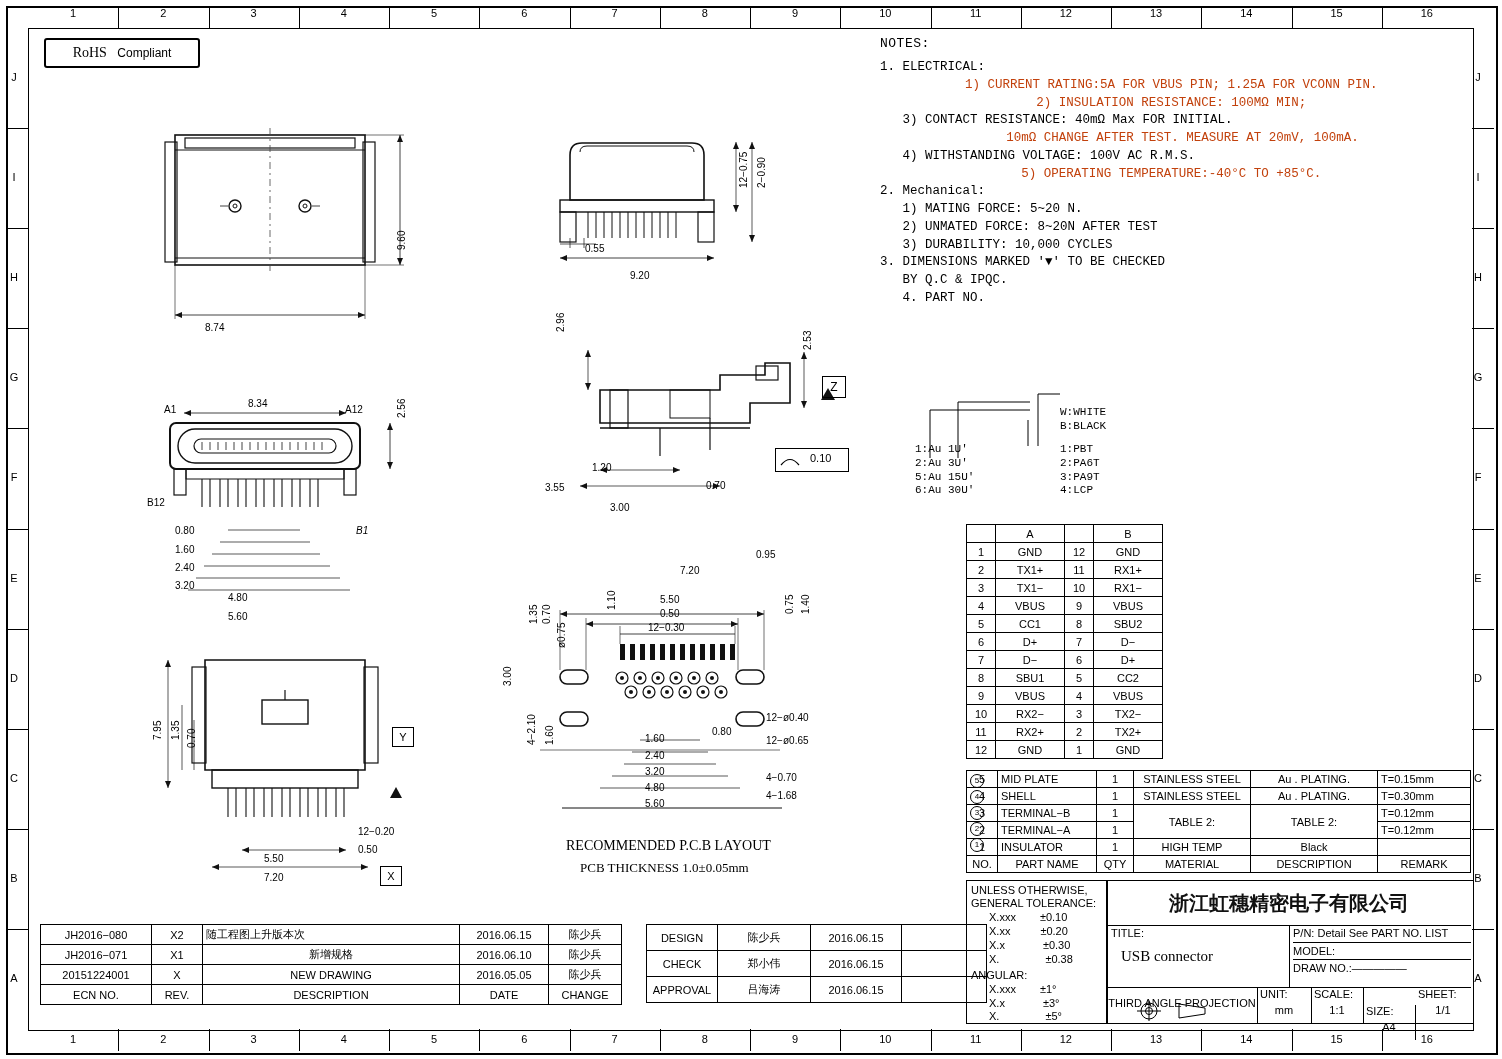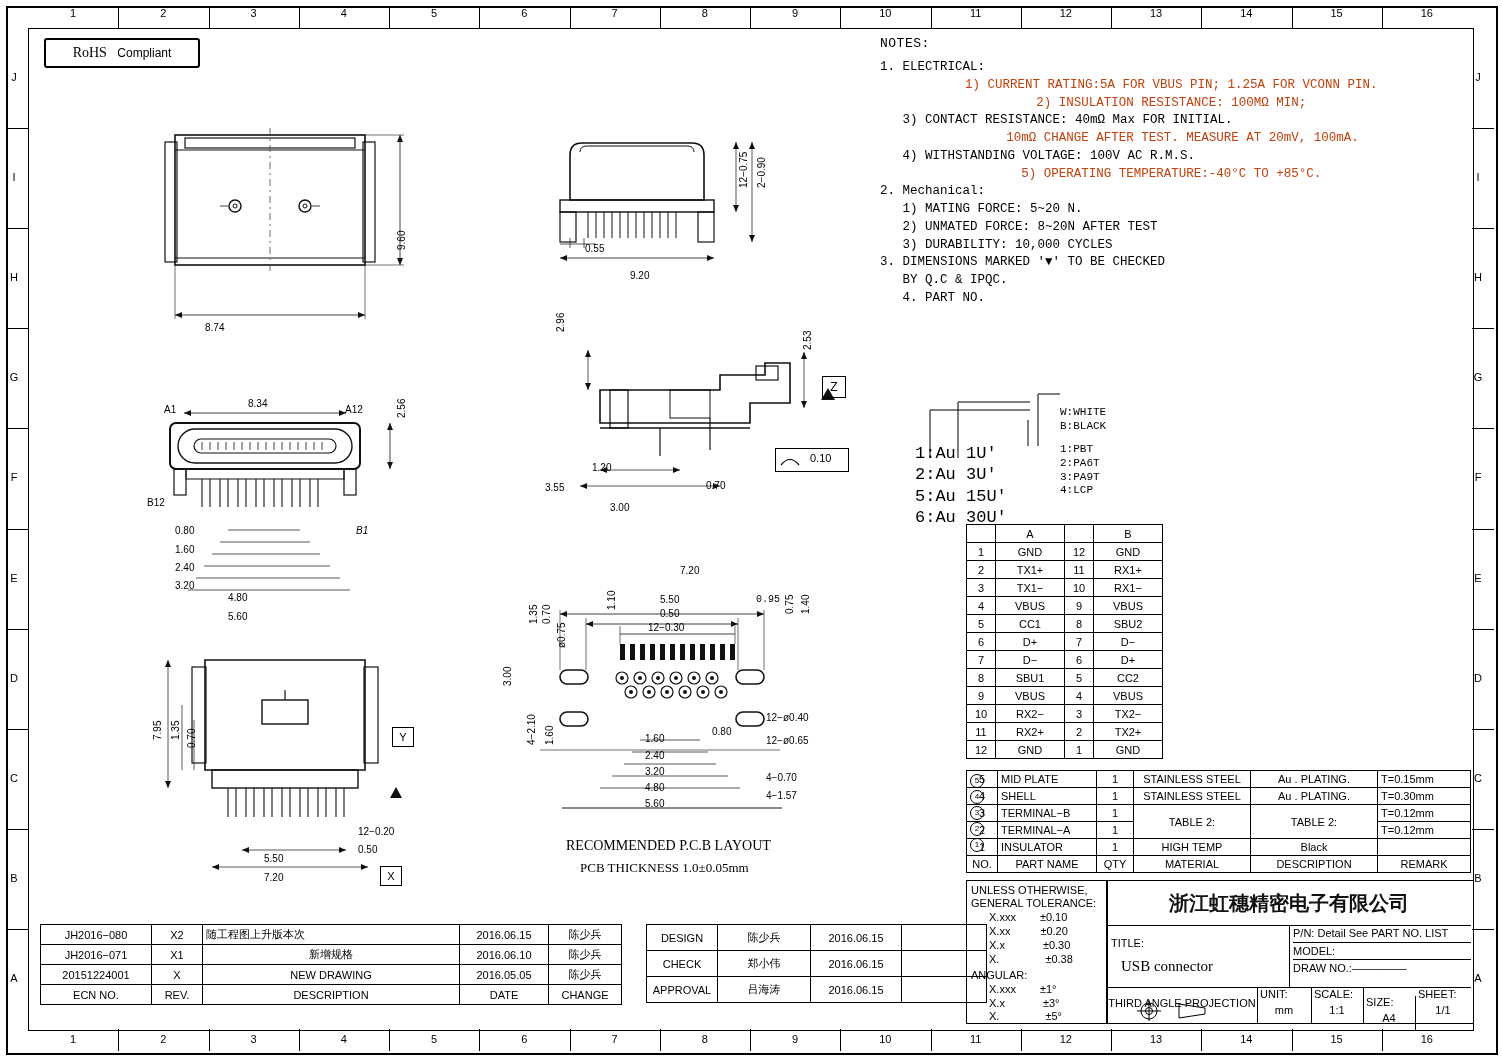--- a/index.html
+++ b/index.html
@@ -174,21 +174,21 @@
       <div class="note">   4. PART NO.</div>
     </div>
   </div>
 
   <svg class="abs" style="left:910px;top:380px;" width="260" height="80">
     <path d="M20 78 L20 30 L120 30" stroke="#000" fill="none" stroke-width="1"></path>
     <path d="M48 78 L48 22 L120 22" stroke="#000" fill="none" stroke-width="1"></path>
     <path d="M128 66 L128 14 L150 14" stroke="#000" fill="none" stroke-width="1"></path>
     <path d="M118 66 L118 40" stroke="#000" fill="none" stroke-width="1"></path>
   </svg>
-  <div class="abs t mono" style="left:915px;top:443px;font-size:17px;line-height:1.25;">
+  <div class="abs t mono" style="left:915px;top:443px;font-size:11px;line-height:1.25;">
     <div>1:Au 1U'</div>
     <div>2:Au 3U'</div>
     <div>5:Au 15U'</div>
     <div>6:Au 30U'</div>
   </div>
   <div class="abs t mono" style="left:1060px;top:443px;font-size:11px;line-height:1.25;">
     <div>1:PBT</div>
     <div>2:PA6T</div>
     <div>3:PA9T</div>
     <div>4:LCP</div>
@@ -357,21 +357,21 @@
     </div>
   </div>
 
   <div class="abs bd" style="left:1106px;top:880px;width:366px;height:142px;">
 
     <div class="abs" style="left:0;top:0;width:364px;height:44px;border-bottom:1px solid #000;display:flex;align-items:center;justify-content:center;">
       <span class="company">浙江虹穗精密电子有限公司</span>
     </div>
 
     <div class="abs" style="left:0;top:44px;width:182px;height:62px;border-right:1px solid #000;">
-      <div class="t" style="margin:12px 0 0 4px;">TITLE:</div>
+      <div class="t" style="margin:2px 0 0 4px;">TITLE:</div>
       <div style="font-size:15px;font-family:'Liberation Serif',serif;margin:8px 0 0 14px;">USB connector</div>
     </div>
     <div class="abs" style="left:182px;top:44px;width:182px;height:62px;">
       <div class="t" style="margin:2px 0 0 4px;border-bottom:1px solid #000;padding-bottom:2px;">P/N: Detail See PART NO. LIST</div>
       <div class="t" style="margin:2px 0 0 4px;border-bottom:1px solid #000;padding-bottom:2px;">MODEL:</div>
       <div class="t" style="margin:2px 0 0 4px;">DRAW NO.:—————</div>
     </div>
 
     <div class="abs" style="left:0;top:106px;width:364px;height:35px;border-top:1px solid #000;">
       <div class="abs" style="left:0;top:0;width:150px;height:35px;border-right:1px solid #000;">
@@ -385,21 +385,21 @@
         </svg>
       </div>
       <div class="abs" style="left:150px;top:0;width:54px;height:35px;border-right:1px solid #000;">
         <div class="t" style="margin-left:3px;">UNIT:</div>
         <div class="t ctr" style="margin-top:3px;">mm</div>
       </div>
       <div class="abs" style="left:204px;top:0;width:52px;height:35px;border-right:1px solid #000;">
         <div class="t" style="margin-left:3px;">SCALE:</div>
         <div class="t ctr" style="margin-top:3px;">1:1</div>
       </div>
-      <div class="abs" style="left:256px;top:8px;width:52px;height:35px;border-right:1px solid #000;">
+      <div class="abs" style="left:256px;top:17px;width:52px;height:35px;border-right:1px solid #000;">
         <div class="t" style="margin-left:3px;">SIZE:</div>
         <div class="t ctr" style="margin-top:3px;">A4</div>
       </div>
       <div class="abs" style="left:308px;top:0;width:56px;height:35px;">
         <div class="t" style="margin-left:3px;">SHEET:</div>
         <div class="t ctr" style="margin-top:3px;">1/1</div>
       </div>
     </div>
   </div>
 
@@ -766,35 +766,35 @@
       <line x1="112" y1="176" x2="228" y2="176"></line>
       <line x1="100" y1="188" x2="240" y2="188"></line>
     </g>
 
     <line x1="62" y1="208" x2="282" y2="208" stroke="#111" stroke-width="1"></line>
   </svg>
   <div class="lbl" style="left:680px;top:565px;">7.20</div>
   <div class="lbl" style="left:660px;top:594px;">5.50</div>
   <div class="lbl" style="left:660px;top:608px;">0.50</div>
   <div class="lbl" style="left:648px;top:622px;">12−0.30</div>
-  <div class="lbl" style="left:756px;top:594px;font-family:Liberation Mono, monospace;">0.95</div>
+  <div class="lbl" style="left:756px;top:549px;">0.95</div>
   <div class="vlbl" style="left:528px;top:624px;">1.35</div>
   <div class="vlbl" style="left:541px;top:624px;">0.70</div>
   <div class="vlbl" style="left:606px;top:610px;">1.10</div>
   <div class="vlbl" style="left:556px;top:648px;">ø0.75</div>
   <div class="vlbl" style="left:502px;top:686px;">3.00</div>
   <div class="vlbl" style="left:526px;top:745px;">4−2.10</div>
   <div class="vlbl" style="left:544px;top:745px;">1.60</div>
   <div class="vlbl" style="left:784px;top:614px;">0.75</div>
   <div class="vlbl" style="left:800px;top:614px;">1.40</div>
   <div class="lbl" style="left:766px;top:712px;">12−ø0.40</div>
   <div class="lbl" style="left:766px;top:735px;">12−ø0.65</div>
   <div class="lbl" style="left:712px;top:726px;">0.80</div>
   <div class="lbl" style="left:766px;top:772px;">4−0.70</div>
-  <div class="lbl" style="left:766px;top:790px;">4−1.57</div>
+  <div class="lbl" style="left:766px;top:790px;">4−1.68</div>
   <div class="lbl" style="left:645px;top:733px;">1.60</div>
   <div class="lbl" style="left:645px;top:750px;">2.40</div>
   <div class="lbl" style="left:645px;top:766px;">3.20</div>
   <div class="lbl" style="left:645px;top:782px;">4.80</div>
   <div class="lbl" style="left:645px;top:798px;">5.60</div>
   <div class="abs" style="left:566px;top:838px;font-size:14px;font-family:'Liberation Serif',serif;">RECOMMENDED P.C.B LAYOUT</div>
   <div class="abs" style="left:580px;top:860px;font-size:13px;font-family:'Liberation Serif',serif;">PCB THICKNESS 1.0±0.05mm</div>
 
 </div>
 

